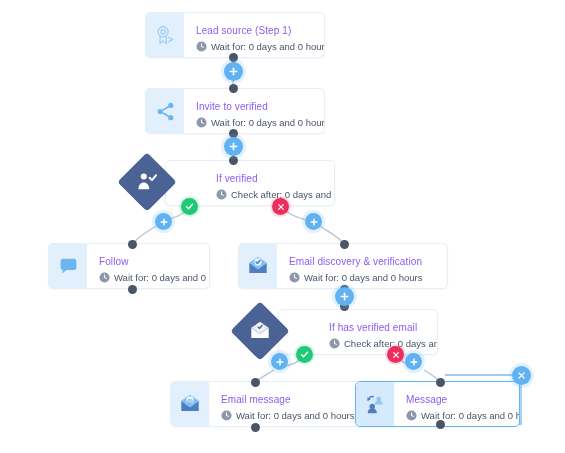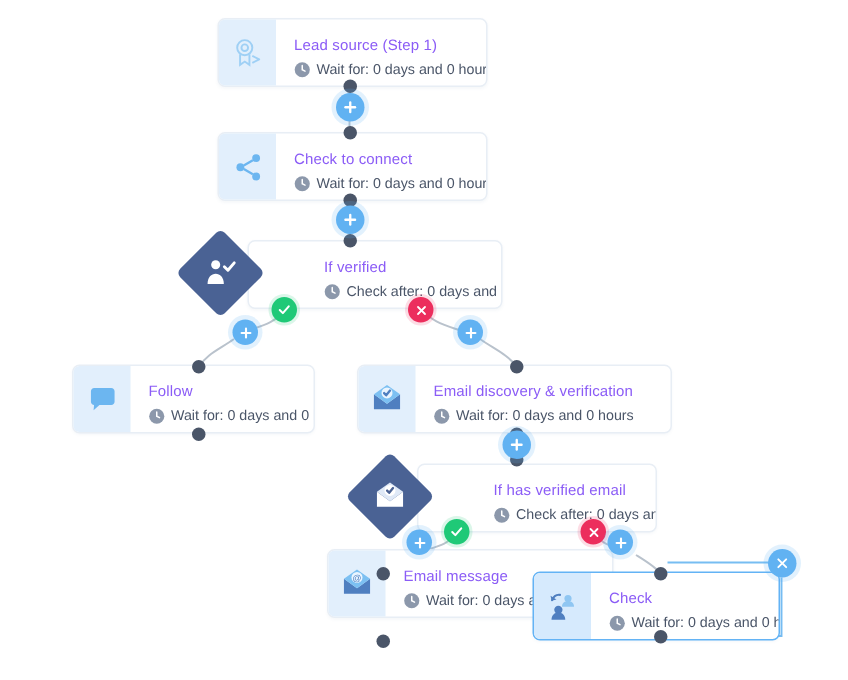--- a/index.html
+++ b/index.html
@@ -172,21 +172,21 @@
   <div class="node" style="left:145px;top:88px;width:180px;">
     <div class="ic">
       <svg width="21" height="21" viewBox="0 0 24 24" fill="#6cb6f0">
         <circle cx="18" cy="5" r="3"></circle>
           <circle cx="6" cy="12" r="3"></circle>
           <circle cx="18" cy="19" r="3"></circle>
         <path d="M8.6 10.6 L15.5 6.6 M8.6 13.4 L15.5 17.4" stroke="#6cb6f0" stroke-width="1.8"></path>
       </svg>
     </div>
     <div class="body">
-      <div class="ttl">Check to connect</div>
+      <div class="ttl">Invite to verified</div>
       <div class="sub">
         <svg class="clock" viewBox="0 0 24 24">
           <circle cx="12" cy="12" r="11" fill="#8c98ab"></circle>
           <path d="M12 6 L12 12 L16 14" stroke="#ffffff" stroke-width="2.2" fill="none" stroke-linecap="round"></path>
         </svg>
         <span>Wait for: 0 days and 0 hours</span>
       </div>
     </div>
   </div>
   <div class="dot" style="left:229px;top:129px;"></div>
@@ -339,21 +339,21 @@
   <div class="plus sm" style="left:405px;top:353px;">
     <svg width="10" height="10" viewBox="0 0 24 24" stroke="#ffffff" stroke-width="3.4" stroke-linecap="round">
       <path d="M5 12 H19"></path>
         <path d="M12 5 V19"></path>
     </svg>
   </div>
 
   <div class="dot" style="left:251px;top:378px;"></div>
   <div class="dot" style="left:436px;top:378px;"></div>
 
-  <div class="node" style="left:170px;top:366px;width:191px;margin-left:48px;">
+  <div class="node" style="left:170px;top:381px;width:191px;">
     <div class="ic">
       <svg width="22" height="22" viewBox="0 0 24 24">
         <path d="M2.5 8.5 L12 15.5 L21.5 8.5 L21.5 19.5 L2.5 19.5 Z" fill="#4f7fc0"></path>
         <path d="M2.5 8.5 L12 1.8 L21.5 8.5 L12 15.5 Z" fill="#7cc0f2"></path>
         <circle cx="12" cy="7.6" r="4" fill="#eaf5ff"></circle>
         <text x="12" y="10.4" font-size="6.4" text-anchor="middle" fill="#4f7fc0" font-family="Liberation Sans, sans-serif">@</text>
       </svg>
     </div>
     <div class="body">
       <div class="ttl">Email message</div>
@@ -373,21 +373,21 @@
       <svg width="22" height="22" viewBox="0 0 24 24" fill="#4f7fc0">
         <circle cx="9" cy="14.8" r="3"></circle>
         <path d="M4 22 C4 18.6 6.2 16.7 9 16.7 C11.8 16.7 14 18.6 14 22 Z"></path>
         <circle cx="16" cy="6.6" r="2.6" fill="#8fc6f2"></circle>
         <path d="M11.6 12.6 C11.6 9.8 13.6 8.3 16 8.3 C18.4 8.3 20.4 9.8 20.4 12.6 Z" fill="#8fc6f2"></path>
         <path d="M4.4 7.8 C5.4 5.2 7.6 3.6 10.2 3.9" stroke="#4f7fc0" stroke-width="1.5" fill="none" stroke-linecap="round"></path>
         <path d="M3.3 4.6 L4.1 8.2 L7.6 7.2" fill="#4f7fc0"></path>
       </svg>
     </div>
     <div class="body">
-      <div class="ttl">Check</div>
+      <div class="ttl">Message</div>
       <div class="sub">
         <svg class="clock" viewBox="0 0 24 24">
           <circle cx="12" cy="12" r="11" fill="#8c98ab"></circle>
           <path d="M12 6 L12 12 L16 14" stroke="#ffffff" stroke-width="2.2" fill="none" stroke-linecap="round"></path>
         </svg>
         <span>Wait for: 0 days and 0 hours</span>
       </div>
     </div>
   </div>
   <div class="dot" style="left:436px;top:420px;"></div>

